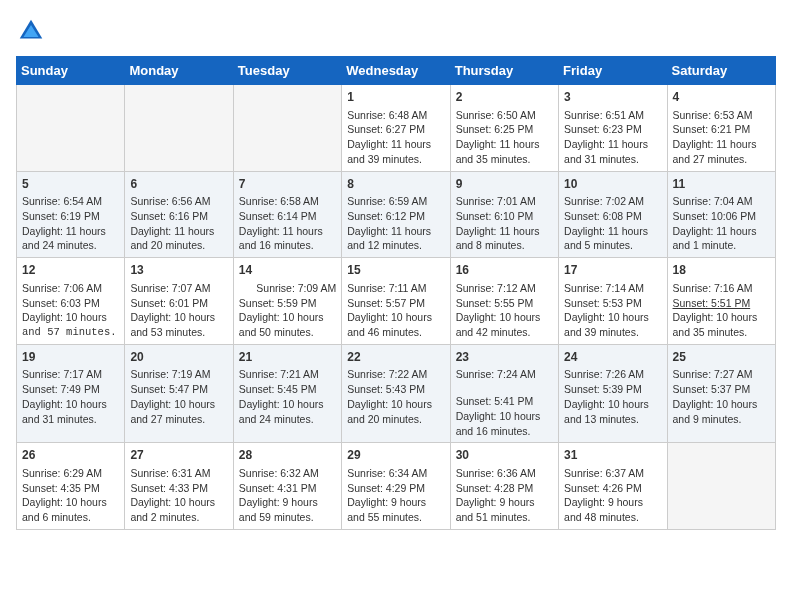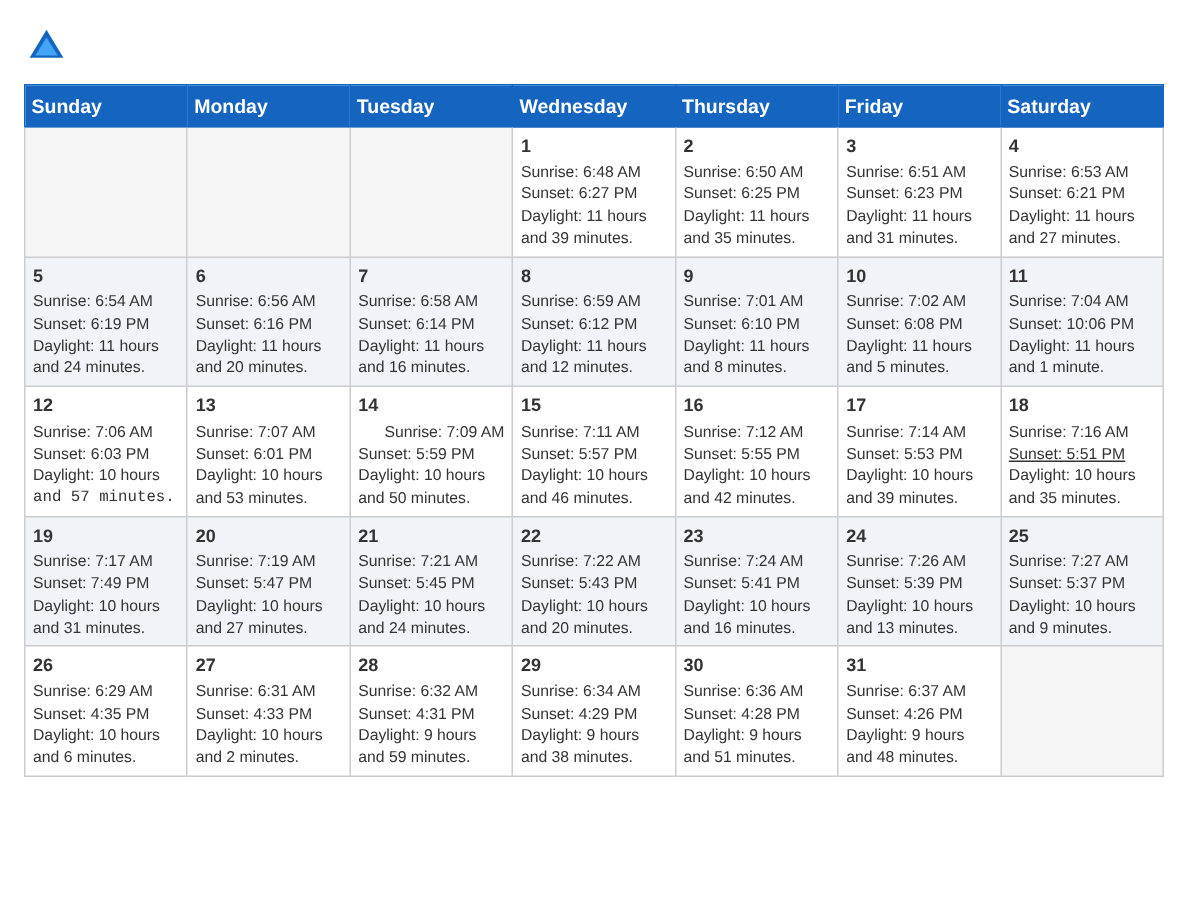--- a/index.html
+++ b/index.html
@@ -281,21 +281,21 @@
         <td>
           <span class="day-num">22</span>
           <span style="display: block;">Sunrise: 7:22 AM</span>
           <span style="display: block;">Sunset: 5:43 PM</span>
           <span style="display: block;">Daylight: 10 hours</span>
           <span style="display: block;">and 20 minutes.</span>
         </td>
         <td>
           <span class="day-num">23</span>
           <span style="display: block;">Sunrise: 7:24 AM</span>
-          <span style="display: block;">Sunset: 5:41 PM</span>
+          <span style="display: block; margin-top: 12px;">Sunset: 5:41 PM</span>
           <span style="display: block;">Daylight: 10 hours</span>
           <span style="display: block;">and 16 minutes.</span>
         </td>
         <td>
           <span class="day-num">24</span>
           <span style="display: block;">Sunrise: 7:26 AM</span>
           <span style="display: block;">Sunset: 5:39 PM</span>
           <span style="display: block;">Daylight: 10 hours</span>
           <span style="display: block;">and 13 minutes.</span>
         </td>
@@ -327,21 +327,21 @@
           <span style="display: block;">Sunrise: 6:32 AM</span>
           <span style="display: block;">Sunset: 4:31 PM</span>
           <span style="display: block;">Daylight: 9 hours</span>
           <span style="display: block;">and 59 minutes.</span>
         </td>
         <td>
           <span class="day-num">29</span>
           <span style="display: block;">Sunrise: 6:34 AM</span>
           <span style="display: block;">Sunset: 4:29 PM</span>
           <span style="display: block;">Daylight: 9 hours</span>
-          <span style="display: block;">and 38 minutes.</span>
+          <span style="display: block;">and 55 minutes.</span>
         </td>
         <td>
           <span class="day-num">30</span>
           <span style="display: block;">Sunrise: 6:36 AM</span>
           <span style="display: block;">Sunset: 4:28 PM</span>
           <span style="display: block;">Daylight: 9 hours</span>
           <span style="display: block;">and 51 minutes.</span>
         </td>
         <td>
           <span class="day-num">31</span>

